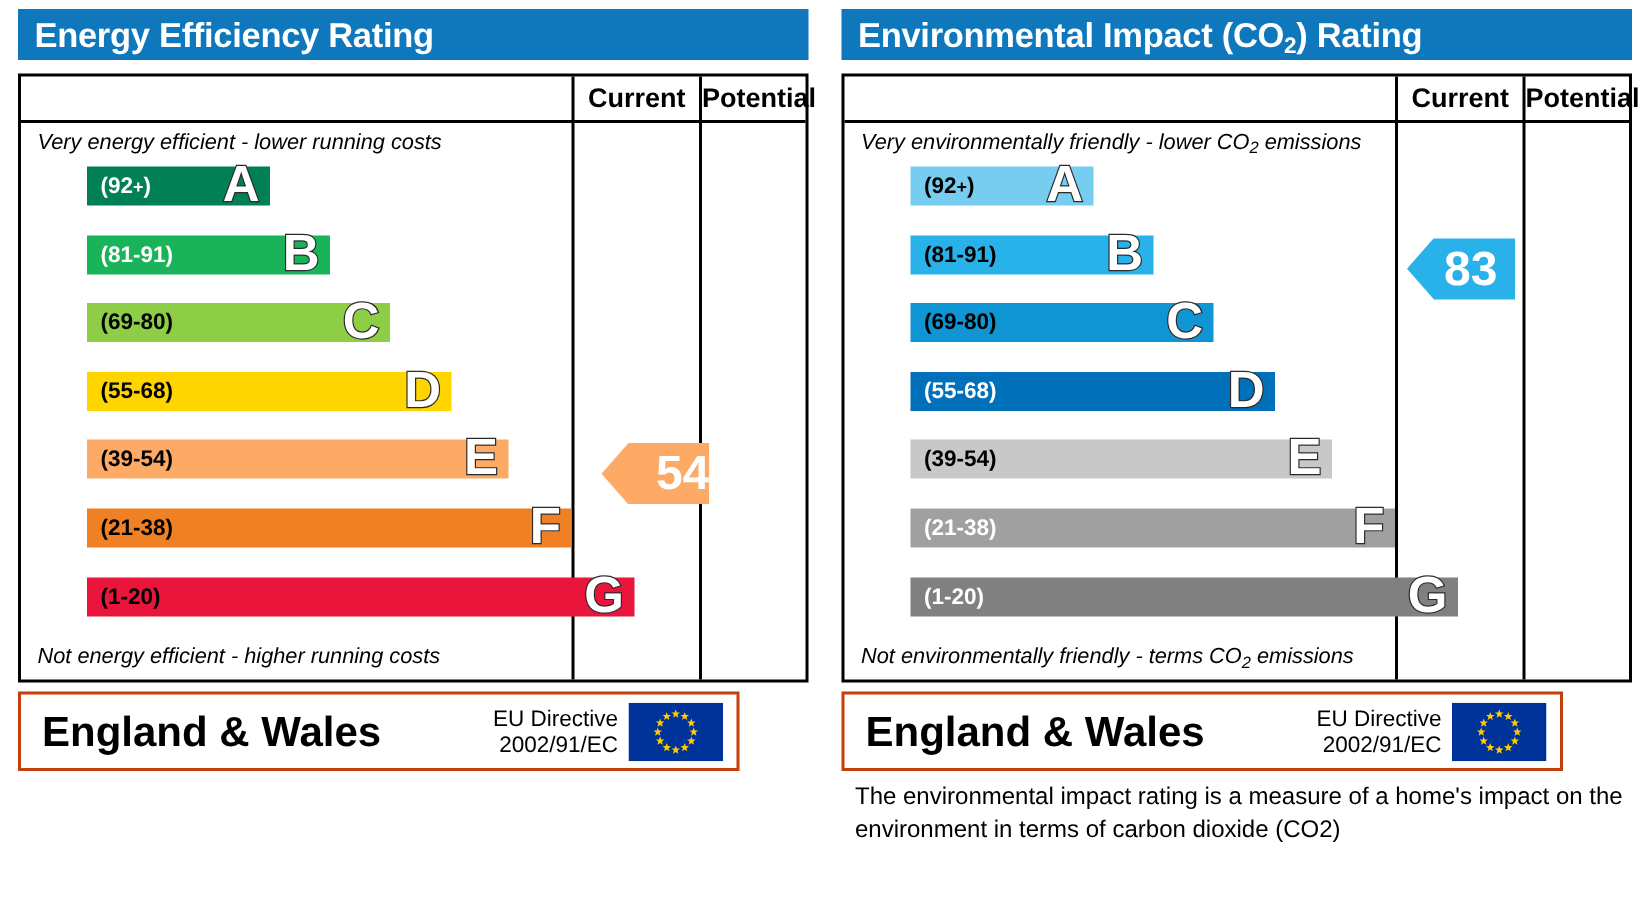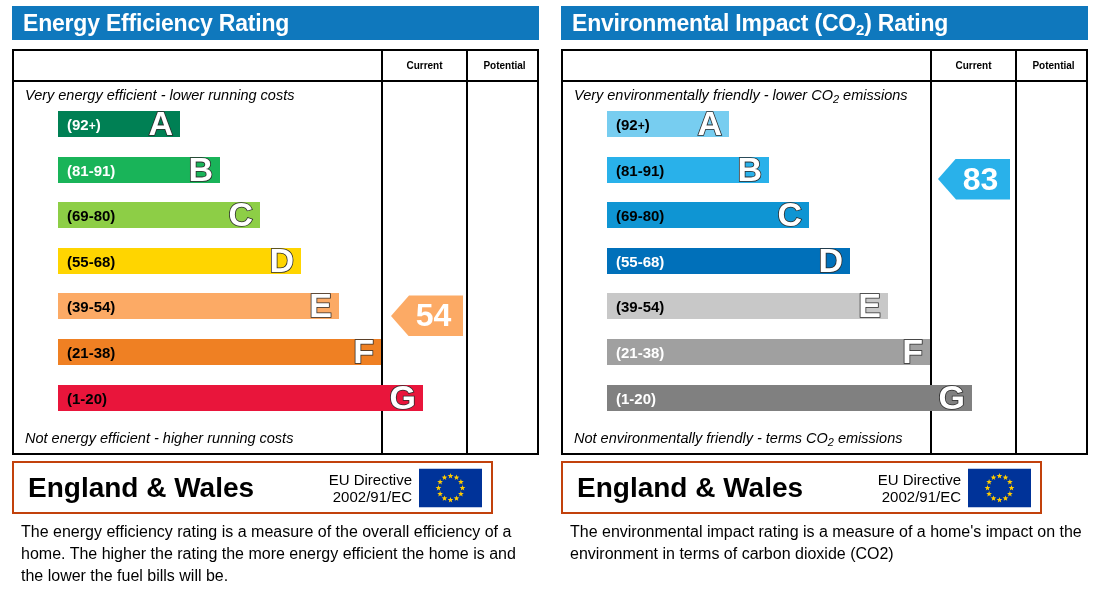--- a/index.html
+++ b/index.html
@@ -68,21 +68,21 @@
     background: #000000;
   }
   .vline.c1 { left: 367px; }
   .vline.c2 { left: 452px; }
 
   .col-hdr {
     position: absolute;
     top: 0; height: 29px;
     line-height: 29px;
     text-align: center;
-    font-size: 10px;
+    font-size: 18px;
     font-weight: bold;
     color: #000000;
   }
   .col-hdr.current   { left: 369px; width: 83px; }
   .col-hdr.potential { left: 454px; width: 73px; }
 
   
   .band-area {
     position: absolute;
     left: 0; top: 31px;
@@ -239,39 +239,38 @@
               <span class="letter">F</span>
             </div>
             <div class="band" style="top: 302.6px; width: 365px; background: rgb(233, 21, 59);">
               <span class="range" style="color: rgb(0, 0, 0);">(1-20)</span>
               <span class="letter">G</span>
             </div>
           </div>
       </div>
 
       <div id="left-arrow">
-          <div class="arrow" style="background: rgb(252, 170, 101); left: 377px; top: 244.4px;">54</div>
+          <div class="arrow" style="background: rgb(252, 170, 101); left: 387px; top: 244.4px; text-align: right;">54</div>
         </div>
     </div>
 
     <div class="footer-box">
       <div class="footer-title">England &amp; Wales</div>
       <div class="eu-directive">
         <div>EU Directive</div>
         <div>2002/91/EC</div>
       </div>
       <svg class="eu-flag" viewBox="0 0 63 39">
         <rect x="0" y="0" width="63" height="39" fill="#003399"></rect>
         <g fill="#ffcc00" class="stars-left">
             <path d="M 31.50 4.50 L 32.24 6.48 L 34.35 6.57 L 32.70 7.89 L 33.26 9.93 L 31.50 8.76 L 29.74 9.93 L 30.30 7.89 L 28.65 6.57 L 30.76 6.48 Z M 37.50 6.11 L 38.24 8.09 L 40.35 8.18 L 38.70 9.50 L 39.26 11.53 L 37.50 10.37 L 35.74 11.53 L 36.30 9.50 L 34.65 8.18 L 36.76 8.09 Z M 41.89 10.50 L 42.63 12.48 L 44.75 12.57 L 43.09 13.89 L 43.66 15.93 L 41.89 14.76 L 40.13 15.93 L 40.69 13.89 L 39.04 12.57 L 41.15 12.48 Z M 43.50 16.50 L 44.24 18.48 L 46.35 18.57 L 44.70 19.89 L 45.26 21.93 L 43.50 20.76 L 41.74 21.93 L 42.30 19.89 L 40.65 18.57 L 42.76 18.48 Z M 41.89 22.50 L 42.63 24.48 L 44.75 24.57 L 43.09 25.89 L 43.66 27.93 L 41.89 26.76 L 40.13 27.93 L 40.69 25.89 L 39.04 24.57 L 41.15 24.48 Z M 37.50 26.89 L 38.24 28.87 L 40.35 28.97 L 38.70 30.28 L 39.26 32.32 L 37.50 31.15 L 35.74 32.32 L 36.30 30.28 L 34.65 28.97 L 36.76 28.87 Z M 31.50 28.50 L 32.24 30.48 L 34.35 30.57 L 32.70 31.89 L 33.26 33.93 L 31.50 32.76 L 29.74 33.93 L 30.30 31.89 L 28.65 30.57 L 30.76 30.48 Z M 25.50 26.89 L 26.24 28.87 L 28.35 28.97 L 26.70 30.28 L 27.26 32.32 L 25.50 31.15 L 23.74 32.32 L 24.30 30.28 L 22.65 28.97 L 24.76 28.87 Z M 21.11 22.50 L 21.85 24.48 L 23.96 24.57 L 22.31 25.89 L 22.87 27.93 L 21.11 26.76 L 19.34 27.93 L 19.91 25.89 L 18.25 24.57 L 20.37 24.48 Z M 19.50 16.50 L 20.24 18.48 L 22.35 18.57 L 20.70 19.89 L 21.26 21.93 L 19.50 20.76 L 17.74 21.93 L 18.30 19.89 L 16.65 18.57 L 18.76 18.48 Z M 21.11 10.50 L 21.85 12.48 L 23.96 12.57 L 22.31 13.89 L 22.87 15.93 L 21.11 14.76 L 19.34 15.93 L 19.91 13.89 L 18.25 12.57 L 20.37 12.48 Z M 25.50 6.11 L 26.24 8.09 L 28.35 8.18 L 26.70 9.50 L 27.26 11.53 L 25.50 10.37 L 23.74 11.53 L 24.30 9.50 L 22.65 8.18 L 24.76 8.09 Z " fill="#ffcc00"></path>
           </g>
       </svg>
     </div>
 
-    <div class="caption">The energy efficiency rating is a measure of the overall efficiency of a home.  The higher the rating the more energy efficient the home is and the lower the fuel bills will be.</div>
   </div>
 
   <div class="panel right">
 
     <div class="title-bar"><span>Environmental Impact (CO</span><sub>2</sub><span>) Rating</span>
     </div>
 
     <div class="grid-box">
       <div class="hdr-line"></div>
       <div class="vline c1"></div>

